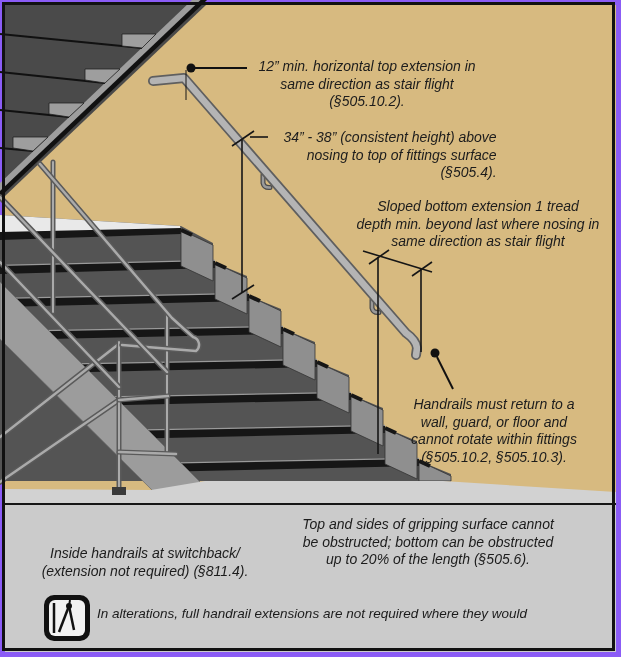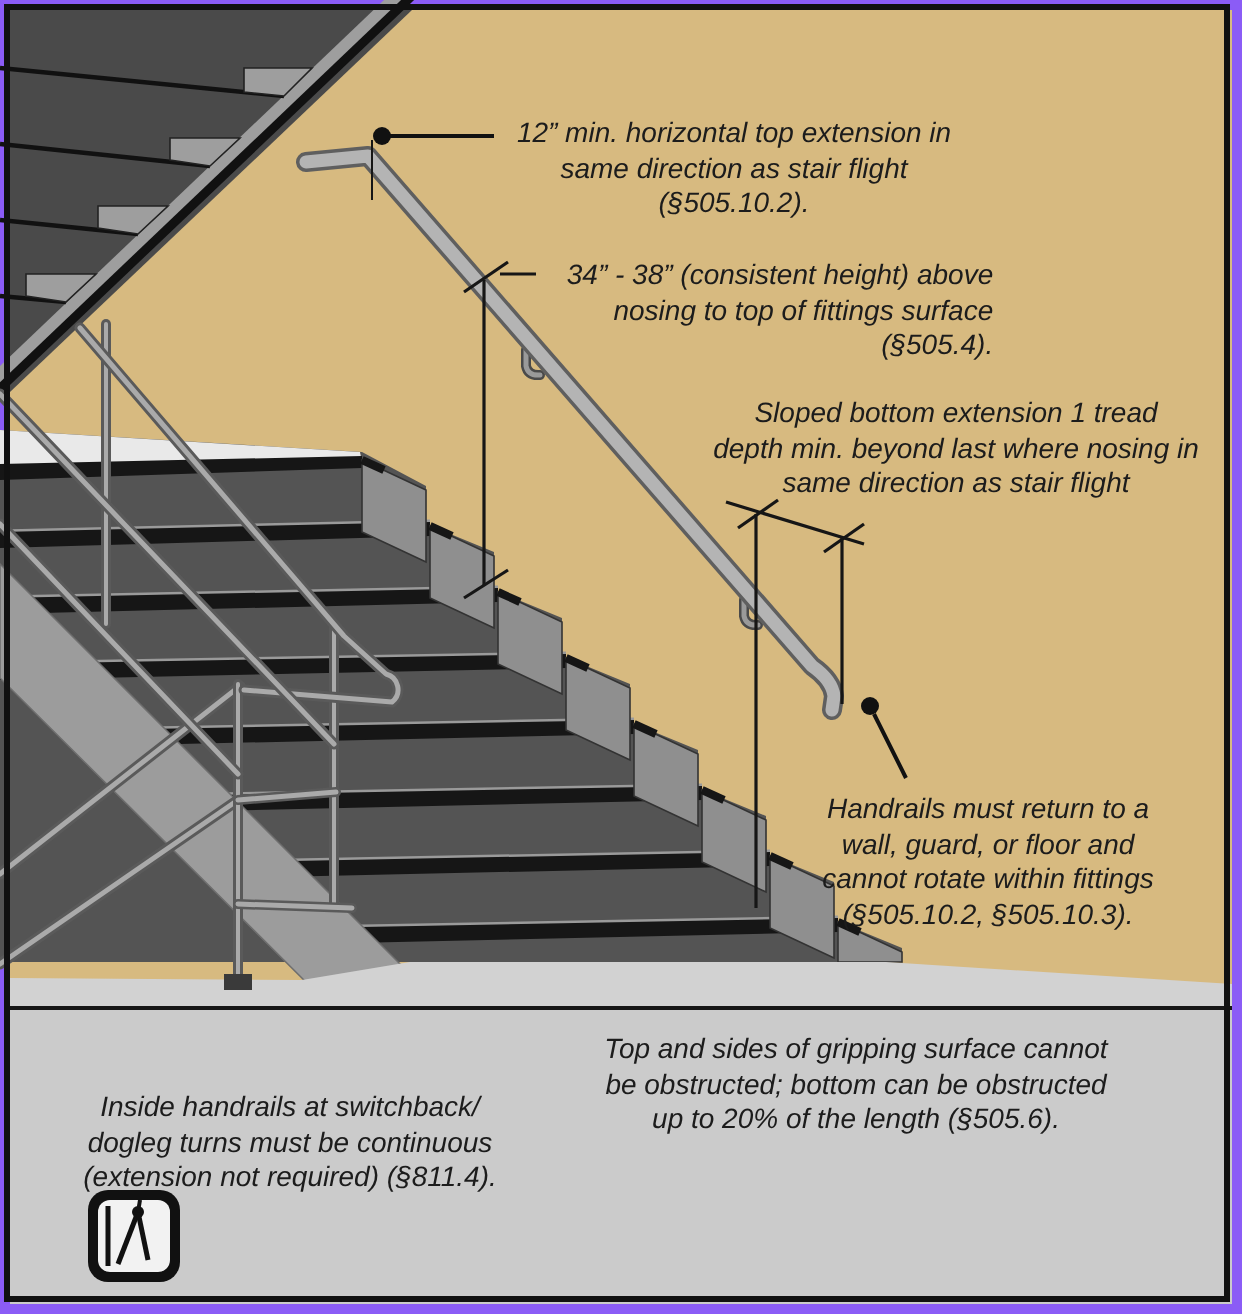--- a/index.html
+++ b/index.html
@@ -155,35 +155,35 @@
 <div class="ann" style="left:494px;top:396px;">
       <div>Handrails must return to a</div>
       <div>wall, guard, or floor and</div>
       <div>cannot rotate within fittings</div>
       <div>(§505.10.2, §505.10.3).</div>
     </div>
 
 <div style="position:absolute;left:5px;top:503px;width:611px;height:149px;background:#cbcbcb;border-top:2px solid #161616;box-sizing:border-box;">
   <div class="ann" style="left:140px;top:11px;margin-top:29px;">
         <div>Inside handrails at switchback/</div>
-        <div>dogleg turns must be continuous</div>
         <div>(extension not required) (§811.4).</div>
       </div>
   <div class="ann" style="left:423px;top:11px;">
         <div>Top and sides of gripping surface cannot</div>
         <div>be obstructed; bottom can be obstructed</div>
         <div>up to 20% of the length (§505.6).</div>
       </div>
   <svg width="50" height="50" style="position:absolute;left:38px;top:89px;">
     <rect x="1" y="1" width="46" height="46" rx="10" fill="#111"></rect>
     <rect x="6" y="6" width="36" height="36" rx="6" fill="#f2f2f2"></rect>
     <line x1="11" y1="9" x2="11" y2="39" stroke="#111" stroke-width="2.5"></line>
     <circle cx="26" cy="12" r="3" fill="#111"></circle>
     <line x1="26" y1="12" x2="16" y2="38" stroke="#111" stroke-width="2.5"></line>
     <line x1="26" y1="12" x2="31" y2="36" stroke="#111" stroke-width="2.5"></line>
     <line x1="26" y1="12" x2="27" y2="6" stroke="#111" stroke-width="2"></line>
   </svg>
   <div class="ann leftalign" style="left:92px;top:99px;font-size:13.5px;line-height:19px;">
+        <div>In alterations, full handrail extensions are not required where they would</div>
       </div>
 </div>
 
 <div id="frame"></div>
 </div>
 
 </body></html>

